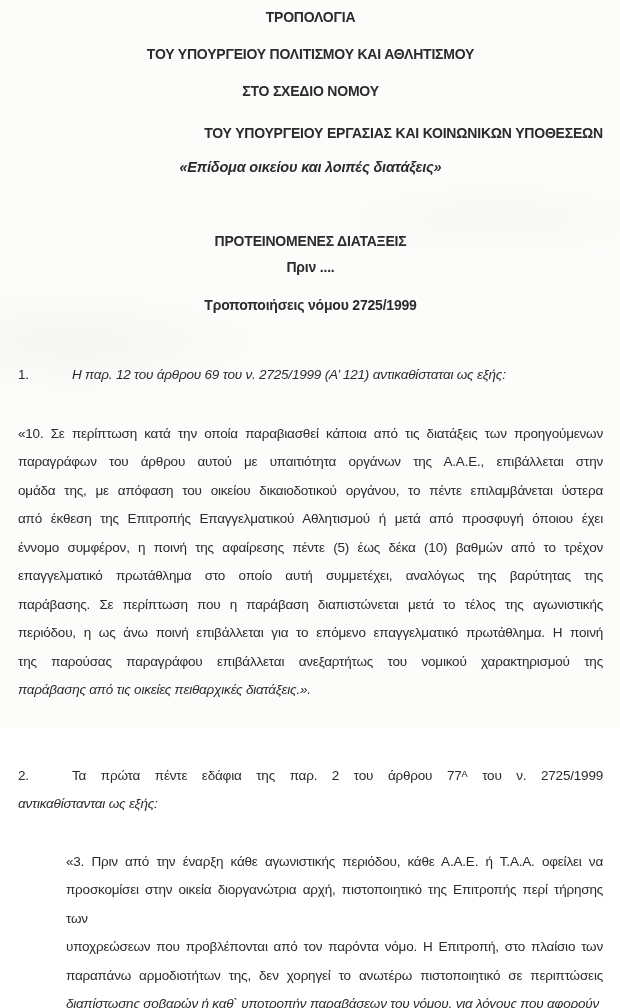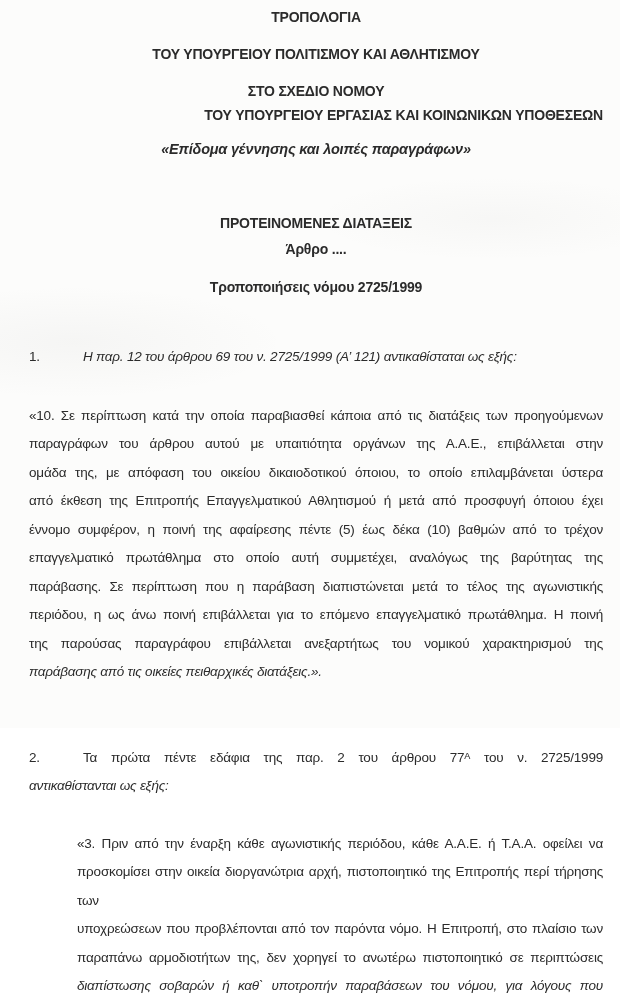--- a/index.html
+++ b/index.html
@@ -8,38 +8,38 @@
     width: 620px;
     height: 1008px;
     overflow: hidden;
     background: #ffffff;
   }
   .page {
     position: relative;
     width: 620px;
     height: 728px;
     box-sizing: border-box;
-    padding: 8px 17px 0 29px;
+    padding: 8px 17px 0 18px;
     background:
       radial-gradient(ellipse 300px 80px at 12% 47%, rgba(120,120,115,0.05), rgba(0,0,0,0) 70%),
       radial-gradient(ellipse 260px 60px at 80% 30%, rgba(120,120,115,0.04), rgba(0,0,0,0) 70%),
       #fcfcfb;
     font-family: "Liberation Sans", "DejaVu Sans", sans-serif;
     color: #2b2b2b;
     letter-spacing: -0.2px;
   }
   .center { text-align: center; }
   .hline  {
     font-size: 14px;
     line-height: 18px;
     font-weight: bold;
   }
   .h-title    { margin-bottom: 19px; }
   .h-ministry { margin-bottom: 19px; }
-  .h-bill     { margin-bottom: 6px; }
+  .h-bill     { margin-bottom: 24px; }
   .h-bminstry { margin-bottom: 16px; text-align: right; }
   .h-subtitle { margin-bottom: 56px; font-style: italic; font-size: 14.5px; }
   .s-title    { margin-bottom: 8px; }
   .s-article  { margin-bottom: 20px; }
   .s-subtitle { margin-bottom: 47px; }
 
   .body-text {
     font-size: 13.5px;
     line-height: 28.5px;
   }
@@ -72,39 +72,39 @@
 <div class="page">
 
   <div class="hline center h-title">ΤΡΟΠΟΛΟΓΙΑ</div>
 
   <div class="hline center h-ministry">ΤΟΥ ΥΠΟΥΡΓΕΙΟΥ ΠΟΛΙΤΙΣΜΟΥ ΚΑΙ ΑΘΛΗΤΙΣΜΟΥ</div>
 
   <div class="hline center h-bill">ΣΤΟ ΣΧΕΔΙΟ ΝΟΜΟΥ</div>
 
   <div class="hline center h-bminstry">ΤΟΥ ΥΠΟΥΡΓΕΙΟΥ ΕΡΓΑΣΙΑΣ ΚΑΙ ΚΟΙΝΩΝΙΚΩΝ ΥΠΟΘΕΣΕΩΝ</div>
 
-  <div class="hline center h-subtitle">«Επίδομα γέννησης και λοιπές παραγράφων»</div>
+  <div class="hline center h-subtitle">«Επίδομα οικείου και λοιπές διατάξεις»</div>
 
   <div class="hline center s-title">ΠΡΟΤΕΙΝΟΜΕΝΕΣ ΔΙΑΤΑΞΕΙΣ</div>
 
-  <div class="hline center s-article">Άρθρο ....</div>
+  <div class="hline center s-article">Πριν ....</div>
 
   <div class="hline center s-subtitle">Τροποποιήσεις νόμου 2725/1999</div>
 
   <div class="item item1 body-text">
     <span class="num">1.</span>
     <div class="intro">
         <div class="tline last">Η παρ. 12 του άρθρου 69 του ν. 2725/1999 (Α’ 121) αντικαθίσταται ως εξής:</div>
       </div>
   </div>
 
   <div class="quote1 body-text">
       <div class="tline">«10. Σε περίπτωση κατά την οποία παραβιασθεί κάποια από τις διατάξεις των προηγούμενων</div>
       <div class="tline">παραγράφων του άρθρου αυτού με υπαιτιότητα οργάνων της Α.Α.Ε., επιβάλλεται στην</div>
-      <div class="tline">ομάδα της, με απόφαση του οικείου δικαιοδοτικού όποιου, το οποίο επιλαμβάνεται ύστερα</div>
+      <div class="tline">ομάδα της, με απόφαση του οικείου δικαιοδοτικού οργάνου, το πέντε επιλαμβάνεται ύστερα</div>
       <div class="tline">από έκθεση της Επιτροπής Επαγγελματικού Αθλητισμού ή μετά από προσφυγή όποιου έχει</div>
       <div class="tline">έννομο συμφέρον, η ποινή της αφαίρεσης πέντε (5) έως δέκα (10) βαθμών από το τρέχον</div>
       <div class="tline">επαγγελματικό πρωτάθλημα στο οποίο αυτή συμμετέχει, αναλόγως της βαρύτητας της</div>
       <div class="tline">παράβασης. Σε περίπτωση που η παράβαση διαπιστώνεται μετά το τέλος της αγωνιστικής</div>
       <div class="tline">περιόδου, η ως άνω ποινή επιβάλλεται για το επόμενο επαγγελματικό πρωτάθλημα. Η ποινή</div>
       <div class="tline">της παρούσας παραγράφου επιβάλλεται ανεξαρτήτως του νομικού χαρακτηρισμού της</div>
       <div class="tline last">παράβασης από τις οικείες πειθαρχικές διατάξεις.».</div>
     </div>
 
   <div class="item item2 body-text">

